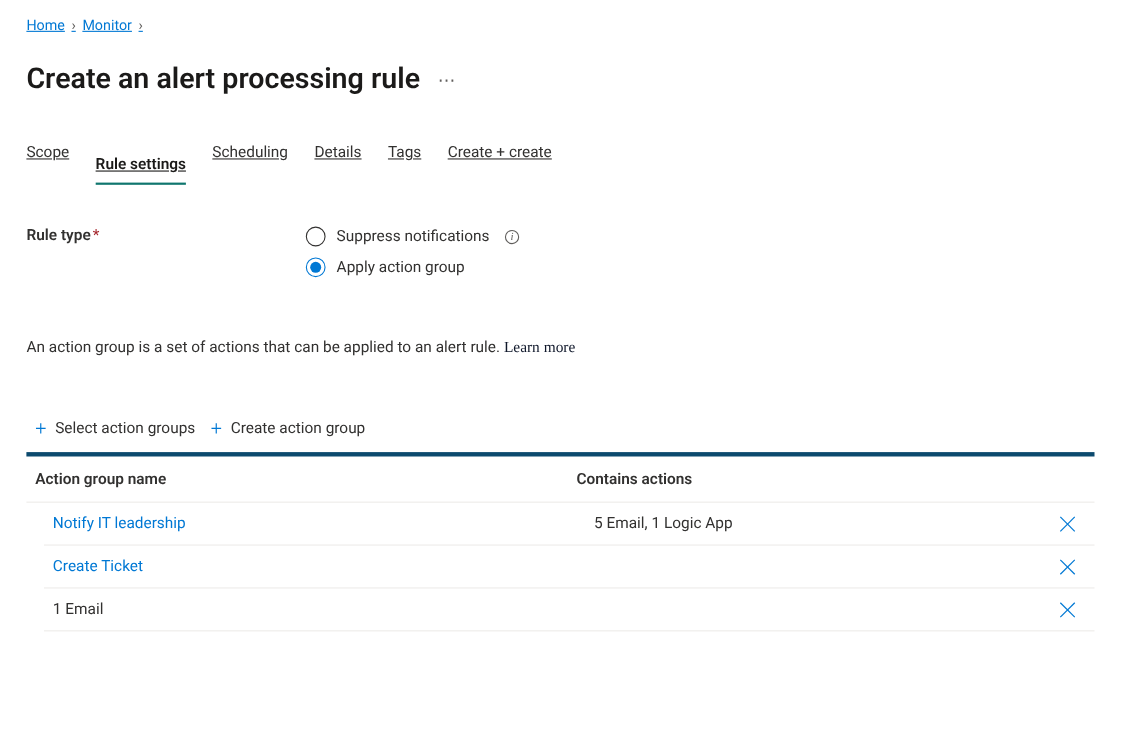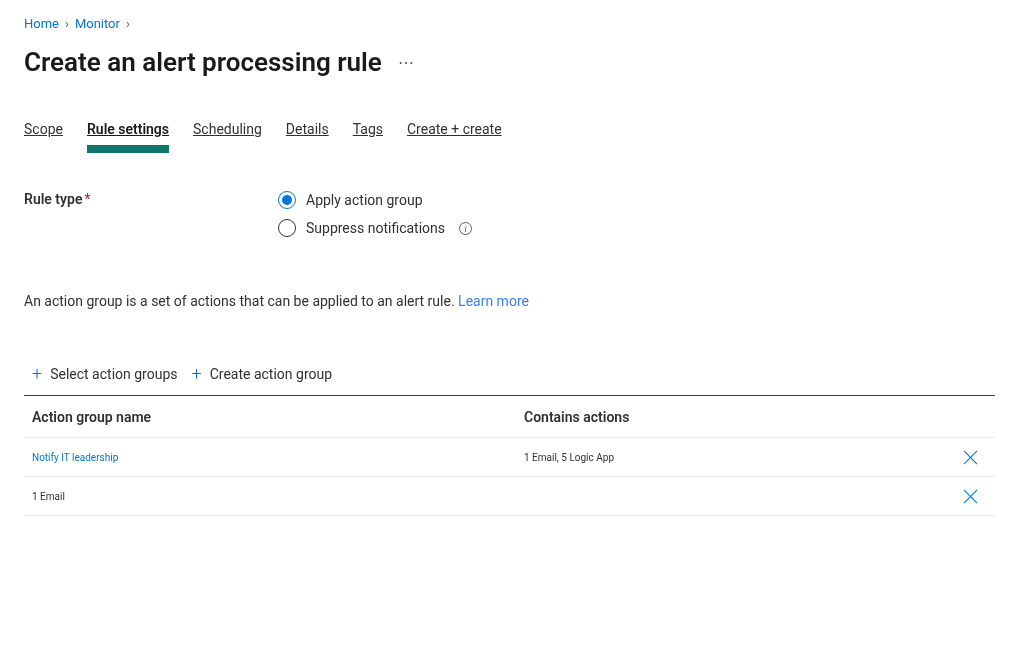--- a/index.html
+++ b/index.html
@@ -11,34 +11,34 @@
     background: #fff;
     width: 1019px;
     height: 667px;
   }
   a { color: #0078d4; text-decoration: none; }
   .content { padding: 12px 24px 0 24px; }
 
   
   .breadcrumb {
     display: flex; align-items: center; gap: 6px;
-    font-size: 13px; color: #0078d4; padding-top: 4px;
+    font-size: 13px; color: #0078d4; padding-top: 4px; text-decoration: underline;
   }
   .breadcrumb .sep { color: #605e5c; }
   .breadcrumb .last-sep { color: #605e5c; }
 
   
-  .title-row { display: flex; align-items: center; gap: 16px; margin-top: 16px; }
+  .title-row { display: flex; align-items: center; gap: 16px; margin-top: 26px; }
   .title { font-size: 26px; font-weight: 600; color: #1b1a19; }
   .more-dots { color: #605e5c; font-size: 16px; letter-spacing: 2px; cursor: pointer; }
 
   
   .tabs { display: flex; gap: 24px; margin-top: 44px; border-bottom: none; }
   .tab { font-size: 14px; color: #323130; padding-bottom: 8px; cursor: pointer; text-decoration: underline; }
-  .tab.active { color: #1b1a19; font-weight: 600; border-bottom: 8px solid #0f766e; }
+  .tab.active { color: #1b1a19; font-weight: 600; border-bottom: 2px solid #0f766e; margin-top: 11px; }
 
   
   .section { display: flex; margin-top: 38px; }
   .section-label { width: 254px; font-size: 14px; font-weight: 600; color: #323130; }
   .req { color: #a4262c; margin-left: 2px; font-weight: 400; }
   .radio-group { display: flex; flex-direction: column; gap: 10px; }
   .radio-item { display: flex; align-items: center; gap: 10px; font-size: 14px; cursor: pointer; }
   .radio-outer {
     width: 18px; height: 18px; border-radius: 50%;
     border: 1px solid #323130; display: flex; align-items: center; justify-content: center;
@@ -48,36 +48,36 @@
   .radio-inner { width: 10px; height: 10px; border-radius: 50%; background: #0078d4; }
   .info-icon {
     width: 13px; height: 13px; border: 1px solid #605e5c; border-radius: 50%;
     display: inline-flex; align-items: center; justify-content: center;
     font-size: 10px; color: #605e5c; font-style: italic; font-family: Georgia, serif;
     margin-left: 4px; cursor: pointer;
   }
 
   
   .description { margin-top: 56px; font-size: 14px; color: #323130; }
-  .description a { color: #3b82f6; }
+  .description a { color: #0f172a; font-family: Liberation Serif, serif; }
 
   
   .actions-row { display: flex; gap: 14px; margin-top: 56px; padding-left: 8px; }
   .action-btn { display: flex; align-items: center; gap: 8px; color: #323130; font-size: 14px; cursor: pointer; }
   .plus-icon { color: #0078d4; font-size: 18px; font-weight: 300; line-height: 1; }
 
   
-  .table { margin-top: 12px; border-top: 1px solid #0c4a6e; }
+  .table { margin-top: 12px; border-top: 4px solid #0c4a6e; }
   .thead, .trow {
     display: flex; align-items: center;
     border-bottom: 1px solid #edebe9;
     padding: 0 8px;
   }
   .thead { height: 42px; font-weight: 600; font-size: 14px; }
-  .trow { height: 39px; font-size: 10px; }
+  .trow { height: 39px; font-size: 14px; margin-left: 16px; }
   .col-name { width: 492px; }
   .col-actions { flex: 1; }
   .col-remove { width: 34px; display: flex; justify-content: center; }
   .trow .col-name { color: #0078d4; cursor: pointer; }
   .remove-btn { color: #0078d4; cursor: pointer; display: flex; align-items: center; justify-content: center; width: 24px; height: 24px; }
   .remove-btn svg { width: 15px; height: 15px; }
   .remove-btn svg line { stroke: #0078d4; stroke-width: 1.2; }
 </style>
 </head>
 <body>
@@ -104,29 +104,29 @@
     <div class="tab">Tags</div>
     <div class="tab">Create + create</div>
   </div>
 
   <div class="section">
     <div class="section-label">
       <span>Rule type</span><span class="req">*</span>
     </div>
     <div class="radio-group">
       <label class="radio-item">
+        <span class="radio-outer"></span>
+        <span>Suppress notifications</span>
+        <span class="info-icon">i</span>
+      </label>
+      <label class="radio-item">
         <span class="radio-outer selected">
             <span class="radio-inner"></span>
           </span>
         <span>Apply action group</span>
-      </label>
-      <label class="radio-item">
-        <span class="radio-outer"></span>
-        <span>Suppress notifications</span>
-        <span class="info-icon">i</span>
       </label>
     </div>
   </div>
 
   <div class="description">
     <span>An action group is a set of actions that can be applied to an alert rule.</span>
     <a href="#">Learn more</a>
   </div>
 
   <div class="actions-row">
@@ -142,31 +142,43 @@
 
   <div class="table">
     <div class="thead">
       <div class="col-name">Action group name</div>
       <div class="col-actions">Contains actions</div>
       <div class="col-remove"></div>
     </div>
 
     <div class="trow">
       <div class="col-name">Notify IT leadership</div>
-      <div class="col-actions">1 Email, 5 Logic App</div>
+      <div class="col-actions">5 Email, 1 Logic App</div>
       <div class="col-remove">
         <div class="remove-btn">
           <svg viewBox="0 0 16 16">
               <line x1="1" y1="1" x2="15" y2="15"></line>
               <line x1="15" y1="1" x2="1" y2="15"></line>
             </svg>
         </div>
       </div>
     </div>
 
+    <div class="trow">
+      <div class="col-name">Create Ticket</div>
+      <div class="col-actions"></div>
+      <div class="col-remove">
+        <div class="remove-btn">
+          <svg viewBox="0 0 16 16">
+              <line x1="1" y1="1" x2="15" y2="15"></line>
+              <line x1="15" y1="1" x2="1" y2="15"></line>
+            </svg>
+        </div>
+      </div>
+    </div>
 
     <div class="trow">
       <div class="col-actions">1 Email</div>
       <div class="col-remove">
         <div class="remove-btn">
           <svg viewBox="0 0 16 16">
               <line x1="1" y1="1" x2="15" y2="15"></line>
               <line x1="15" y1="1" x2="1" y2="15"></line>
             </svg>
         </div>

